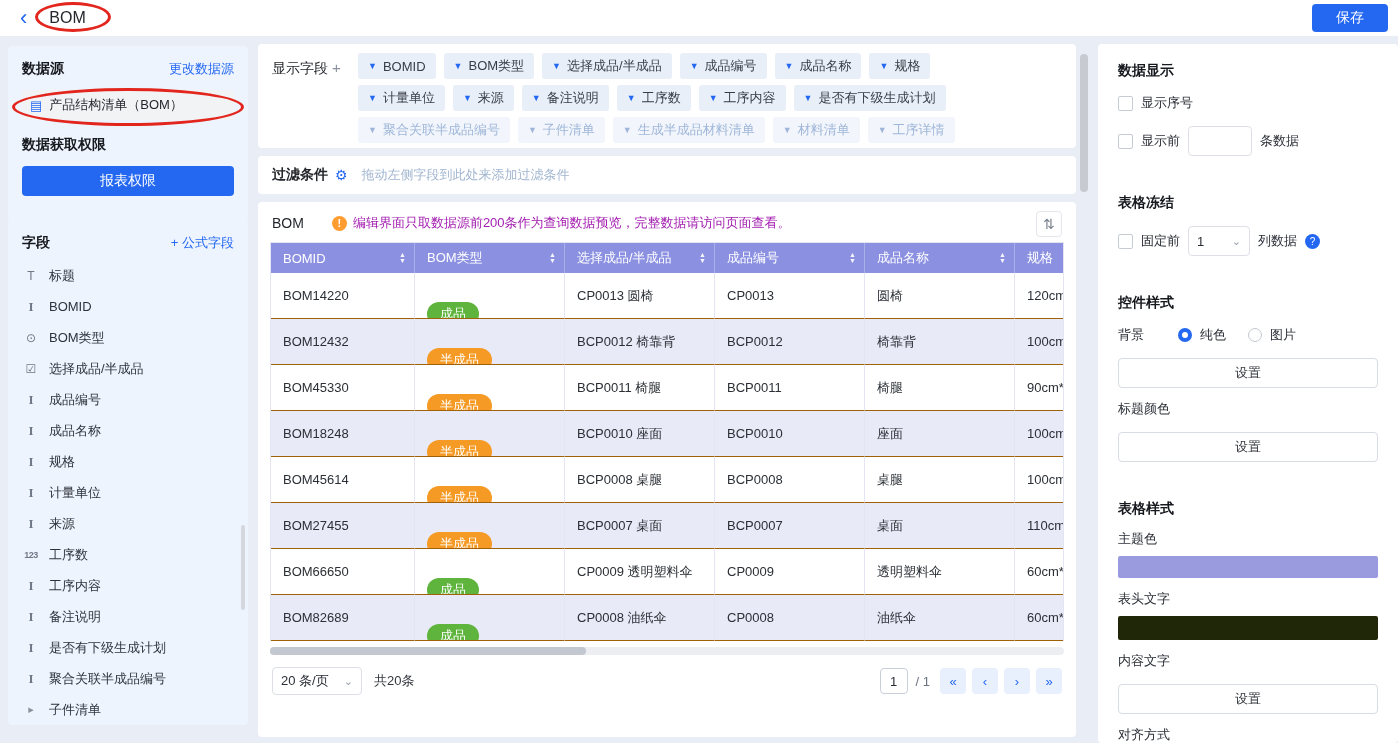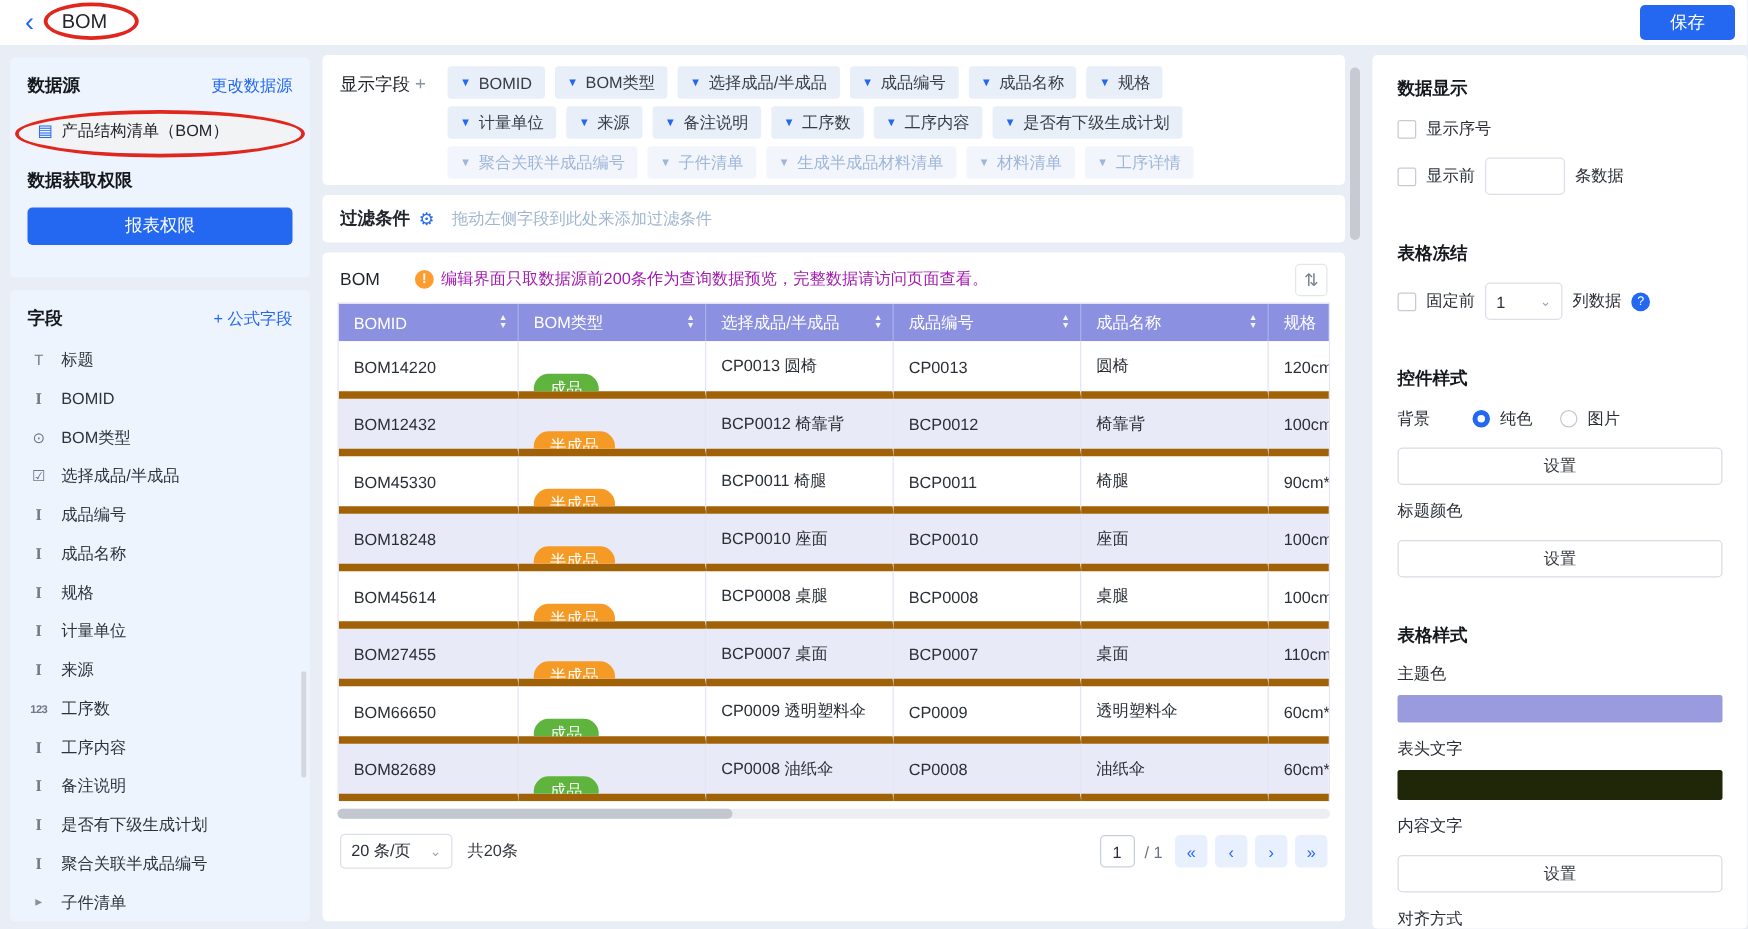--- a/index.html
+++ b/index.html
@@ -15,21 +15,21 @@
   .topbar { position:absolute; left:0; top:0; width:1398px; height:36px; background:#fff; display:flex; align-items:center; }
   .back { color:#2468f2; font-size:22px; line-height:1; margin-left:20px; cursor:pointer; }
   .pg-title { font-size:16px; color:#23262b; margin-left:22px; }
   .save-btn { position:absolute; right:10px; top:4px; width:76px; height:28px; background:#2468f2; color:#fff; border:none; border-radius:4px; font-size:14px; cursor:pointer; font-family:inherit; }
   .annot { position:absolute; border:3px solid #e2261d; border-radius:50%; pointer-events:none; z-index:50; }
   .annot-title { left:35px; top:2px; width:76px; height:30px; }
   .annot-ds { left:12px; top:88px; width:232px; height:38px; }
 
   
   .left1 { left:8px; top:46px; width:240px; height:176px; padding:14px; }
-  .left2 { left:8px; top:232px; width:240px; height:505px; padding:14px; }
+  .left2 { left:8px; top:220px; width:240px; height:505px; padding:14px; }
   .hd-row { display:flex; align-items:center; justify-content:space-between; }
   .hd { font-size:14px; font-weight:bold; color:#15181d; }
   .blue-link { color:#2468f2; font-size:13px; cursor:pointer; text-decoration:none; }
   .ds-row { margin-top:12px; height:30px; background:#f2f3f5; border-radius:3px; display:flex; align-items:center; padding:0 8px; gap:7px; cursor:pointer; }
   .doc-icon { color:#2468f2; font-size:13px; }
   .ds-name { color:#1f2329; font-size:13px; white-space:nowrap; overflow:hidden; }
   .perm-hd { margin-top:16px; }
   .perm-btn { margin-top:12px; width:100%; height:30px; background:#2468f2; color:#fff; border:none; border-radius:4px; font-size:14px; cursor:pointer; font-family:inherit; }
   .fields-list { margin-top:8px; }
   .fitem { display:flex; align-items:center; height:31px; gap:9px; cursor:grab; }
@@ -73,21 +73,21 @@
   .thead > div.th:nth-of-type(1){ width:144px; }
   .thead > div.th:nth-of-type(2){ width:150px; }
   .thead > div.th:nth-of-type(3){ width:150px; }
   .thead > div.th:nth-of-type(4){ width:150px; }
   .thead > div.th:nth-of-type(5){ width:150px; }
   .thead > div.th:nth-of-type(6){ width:150px; }
   .sorts { display:flex; flex-direction:column; font-size:7px; line-height:6px; color:rgba(255,255,255,0.92); margin-left:6px; }
   .tbody { width:900px; }
   .tbody > div.tr { display:flex; height:46px; background:#fff; }
   .tbody > div.tr:nth-of-type(even) { background:#e8eaf7; }
-  .td { display:flex; align-items:center; padding:0 12px; border-bottom:6px solid #a16207; border-right:1px solid #e3e5f2; overflow:hidden; white-space:nowrap; color:#2b3036; font-size:13px; flex:none; }
+  .td { display:flex; align-items:center; padding:0 12px; border-bottom:1px solid #a16207; border-right:1px solid #e3e5f2; overflow:hidden; white-space:nowrap; color:#2b3036; font-size:13px; flex:none; }
   .c1{width:144px;} .c2{width:150px;} .c3{width:150px;} .c4{width:150px;} .c5{width:150px;} .c6{width:150px;}
   .badge { display:inline-flex; align-items:center; justify-content:center; height:24px; padding:0 13px; border-radius:13px; color:#fff; font-size:13px;margin-top:36px; }
   .badge.green { background:#5eb43c; }
   .badge.orange { background:#f59b25; }
   .hscroll { margin:6px 12px 0 12px; height:8px; border-radius:4px; background:#eceef2; position:relative; }
   .hthumb { position:absolute; left:0; top:0; height:8px; width:316px; border-radius:4px; background:#c3c7cf; cursor:grab; }
   .pager { display:flex; align-items:center; padding:12px 14px; }
   .size-select { width:90px; height:28px; border:1px solid #dcdfe6; border-radius:4px; display:flex; align-items:center; justify-content:space-between; padding:0 8px; cursor:pointer; background:#fff; }
   .size-select .chev, .mini-select .chev { color:#9aa1ac; font-size:11px; }
   .total { margin-left:12px; color:#33373d; }

